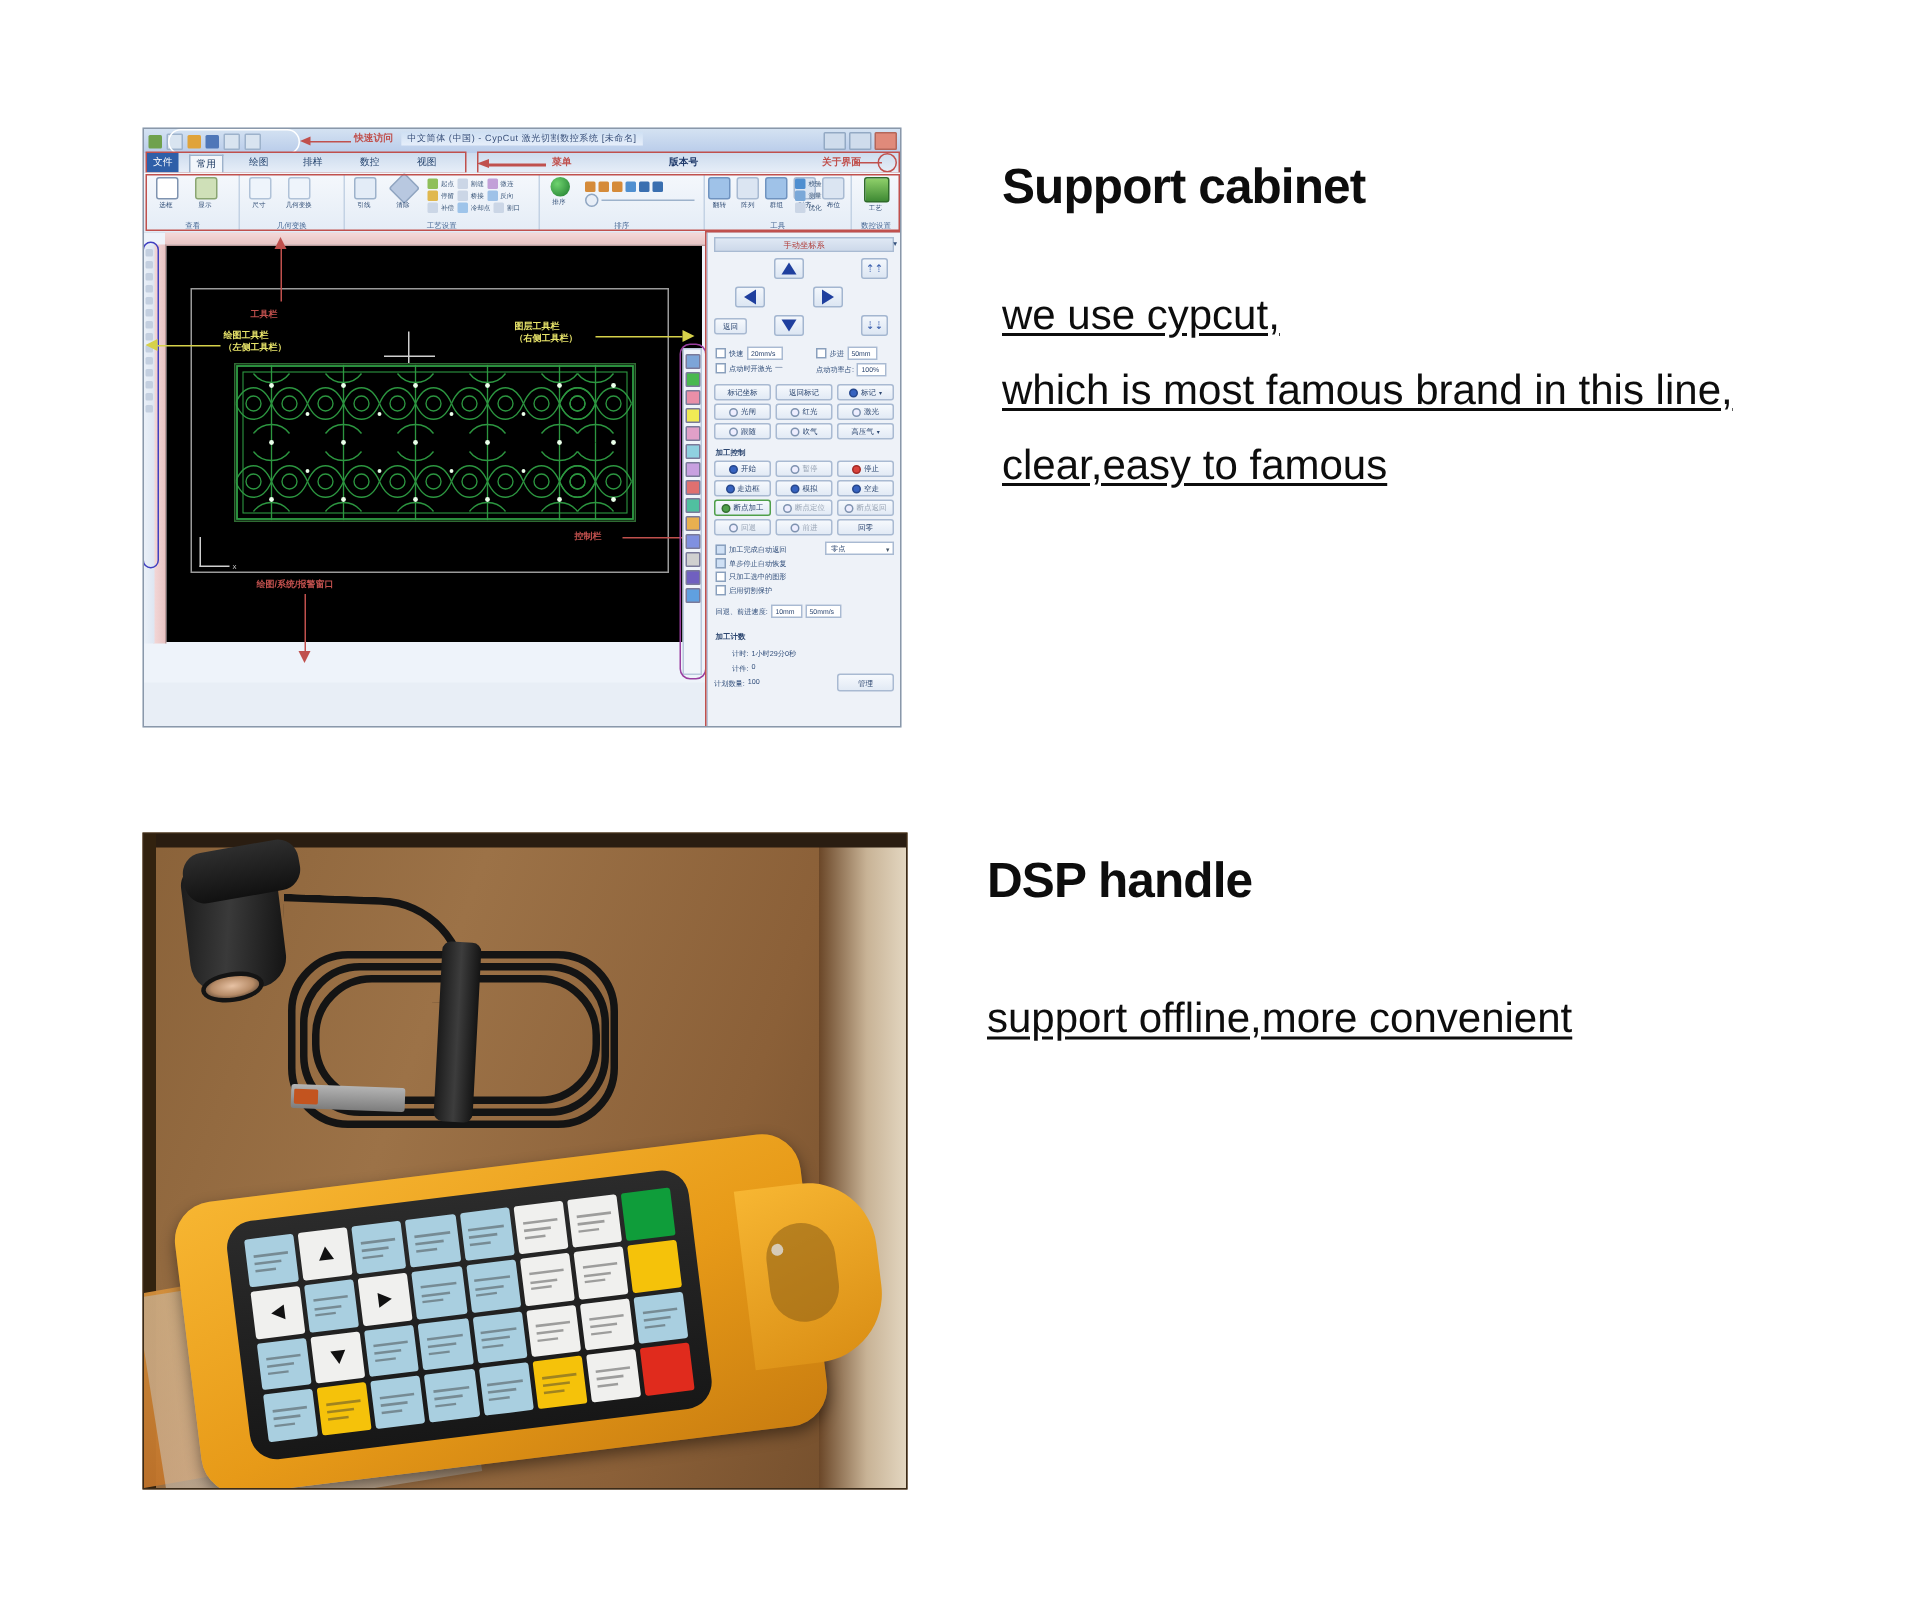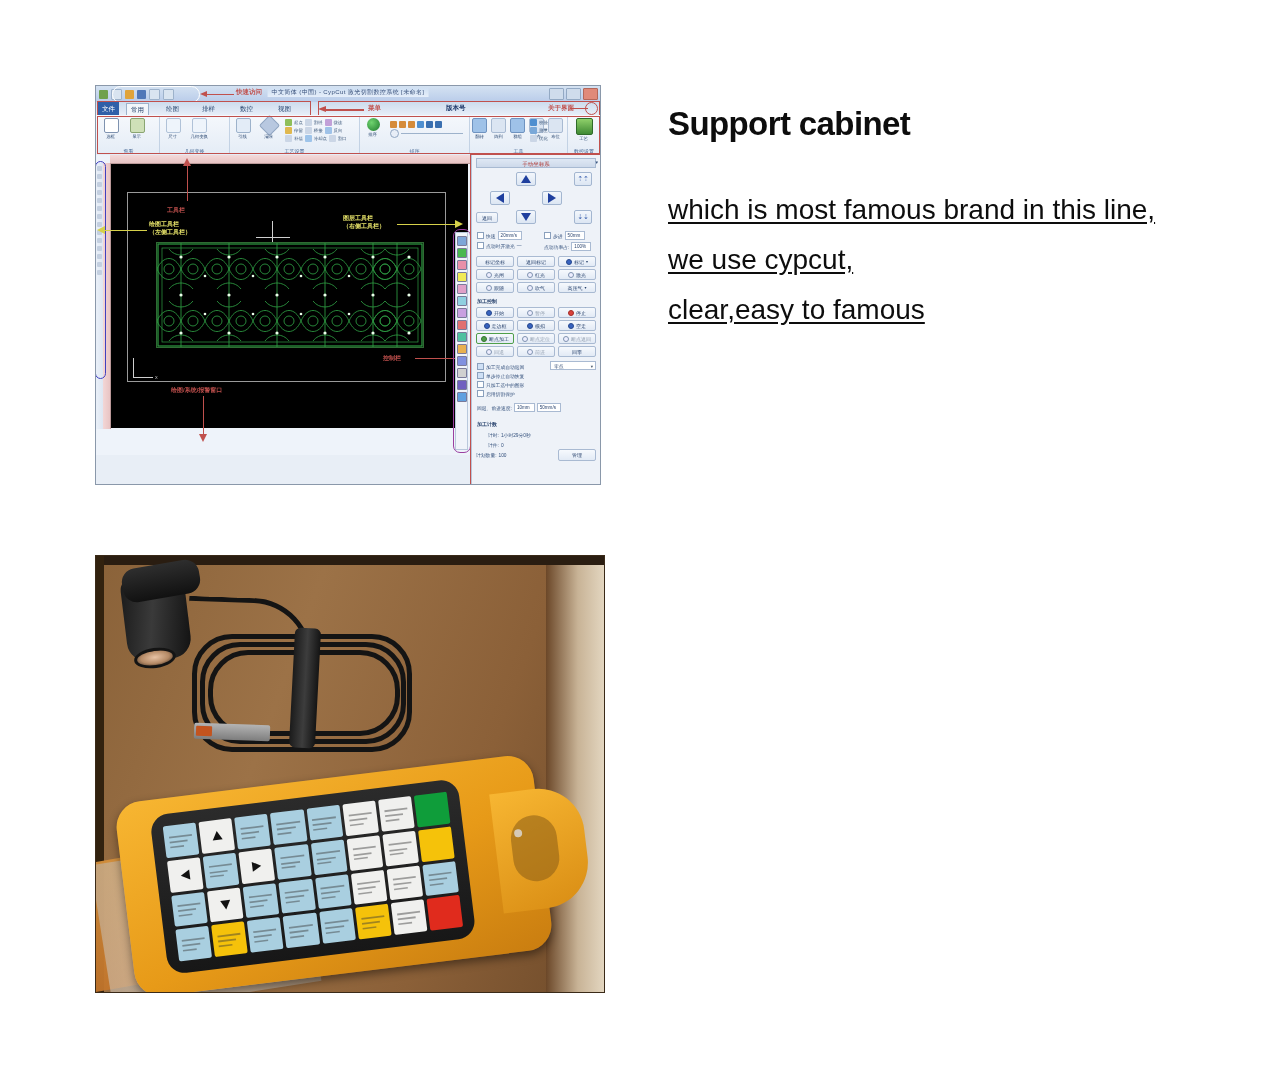--- a/index.html
+++ b/index.html
@@ -1013,20 +1013,24 @@
           </div>
         <div class="key red"></div>
       </div>
     </div>
   </div>
 </div>
 
 <div class="txtcol" style="left:668px;top:105px;width:600px">
   <div class="head">Support cabinet</div>
   <div style="margin-top:42px">
+    <div class="body-line">we use cypcut,</div>
     <div class="body-line">which is most famous brand in this line,</div>
-    <div class="body-line">we use cypcut,</div>
     <div class="body-line">clear,easy to famous</div>
   </div>
 </div>
 
 <div class="txtcol" style="left:658px;top:568px;width:600px">
+  <div class="head">DSP handle</div>
+  <div style="margin-top:48px">
+    <div class="body-line">support offline,more convenient</div>
+  </div>
 </div>
 
 </body></html>

